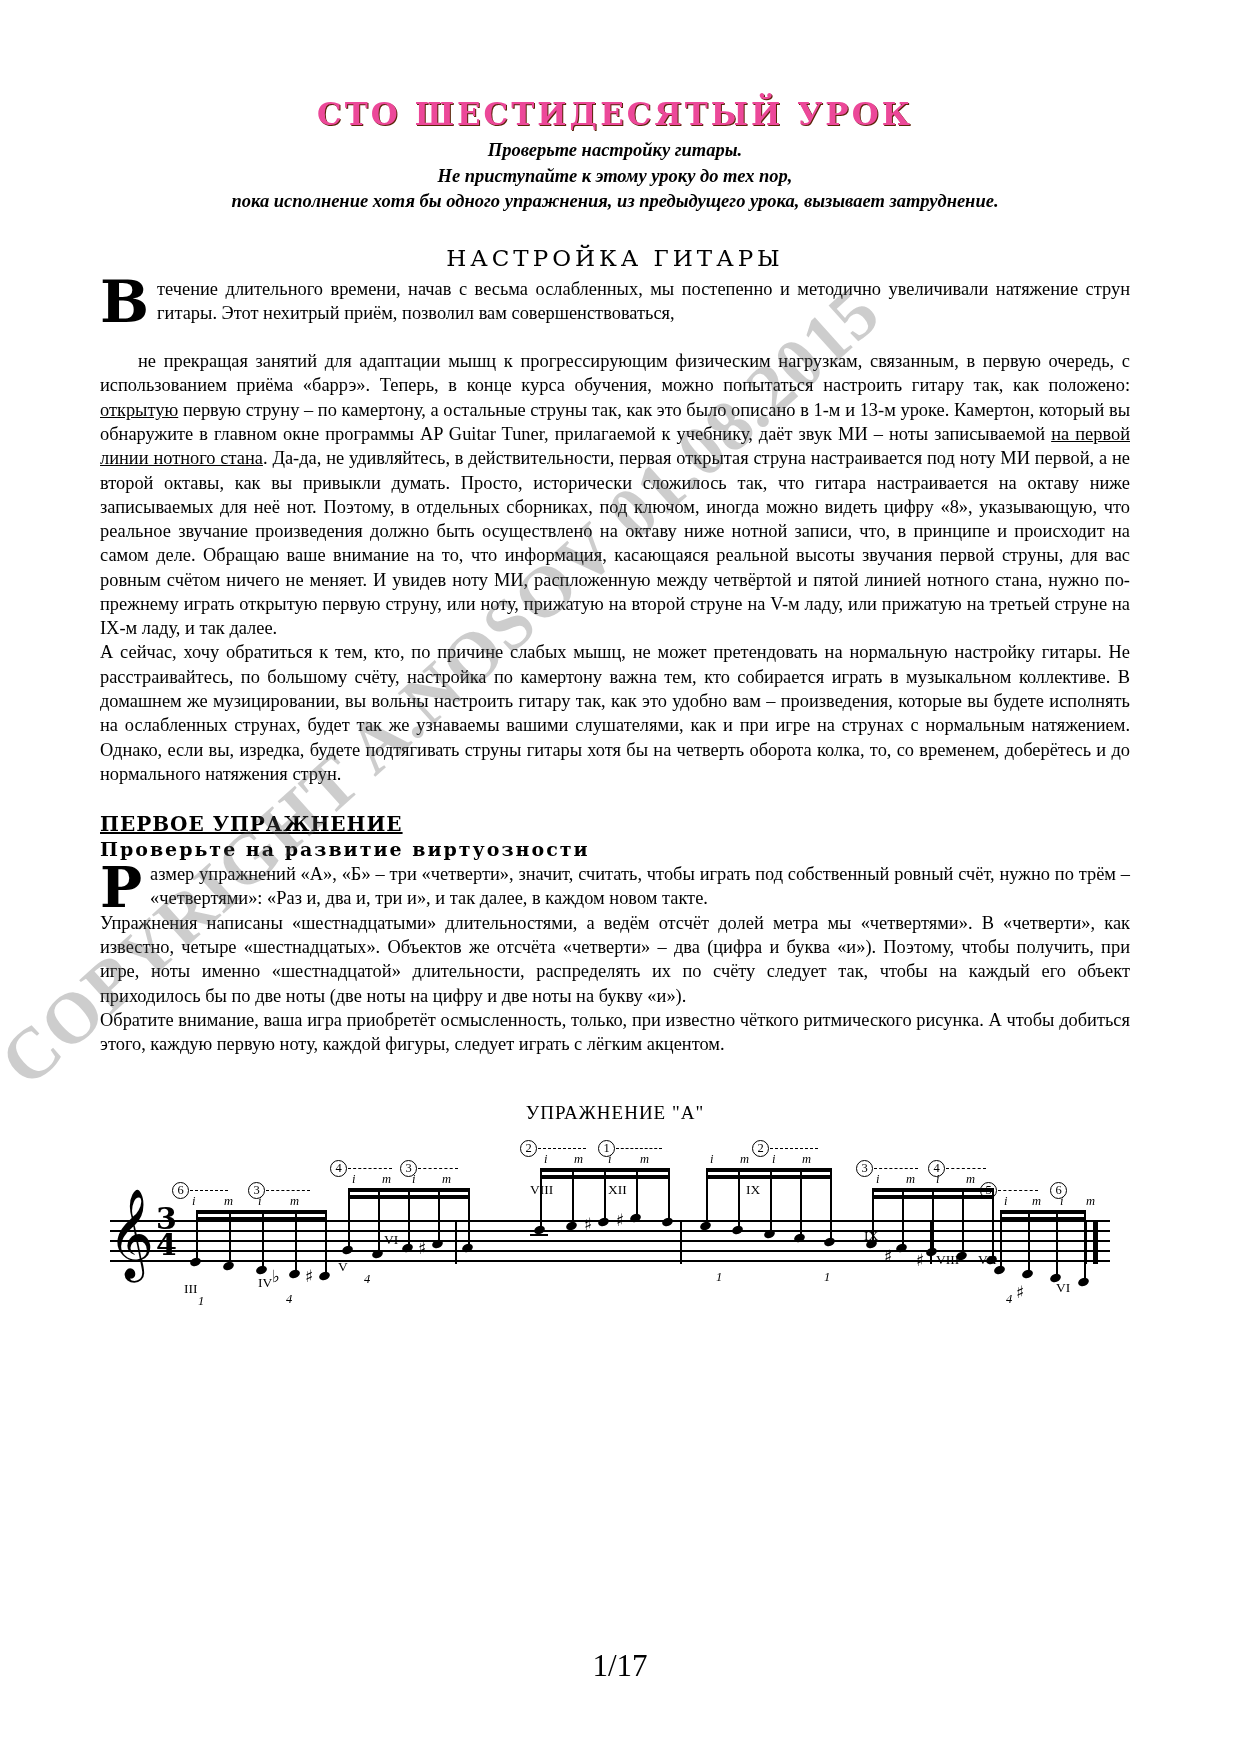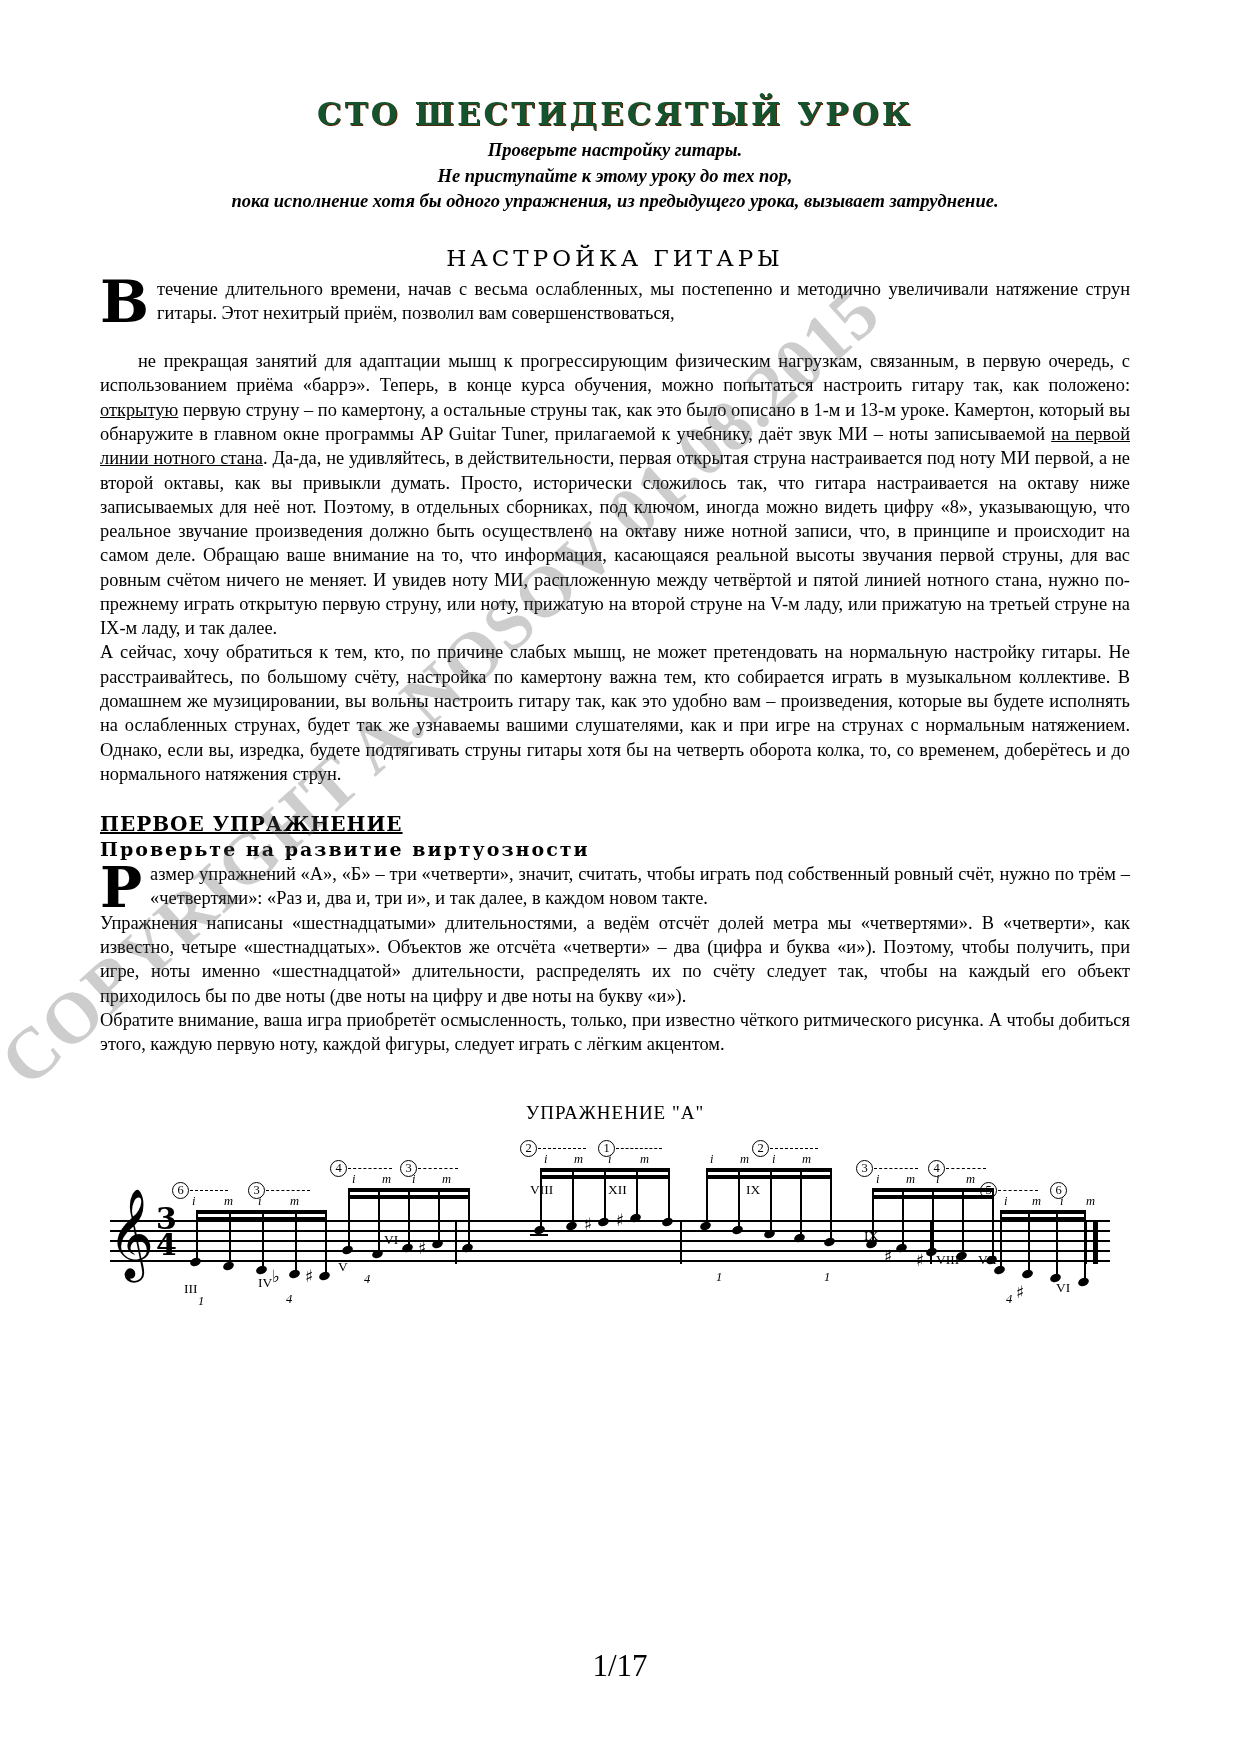--- a/index.html
+++ b/index.html
@@ -22,21 +22,21 @@
     top: 96px;
     width: 1030px;
   }
   
   .lesson-title {
     text-align: center;
     font-family: "DejaVu Serif", serif;
     font-weight: bold;
     font-size: 31px;
     letter-spacing: 3px;
-    color: #14532d;
+    color: #ec4899;
     text-shadow: 1px 1px 0 #5a2408;
     margin: 0 0 6px 0;
   }
   .subtitle {
     text-align: center;
     font-style: italic;
     font-weight: bold;
     font-size: 18.5px;
     line-height: 1.38;
   }

